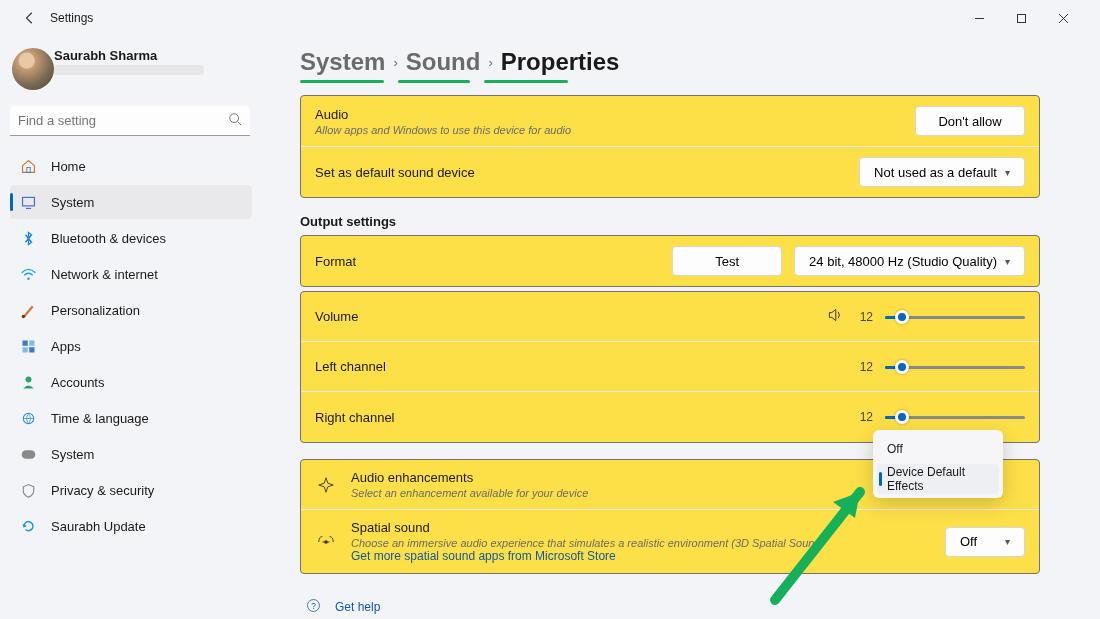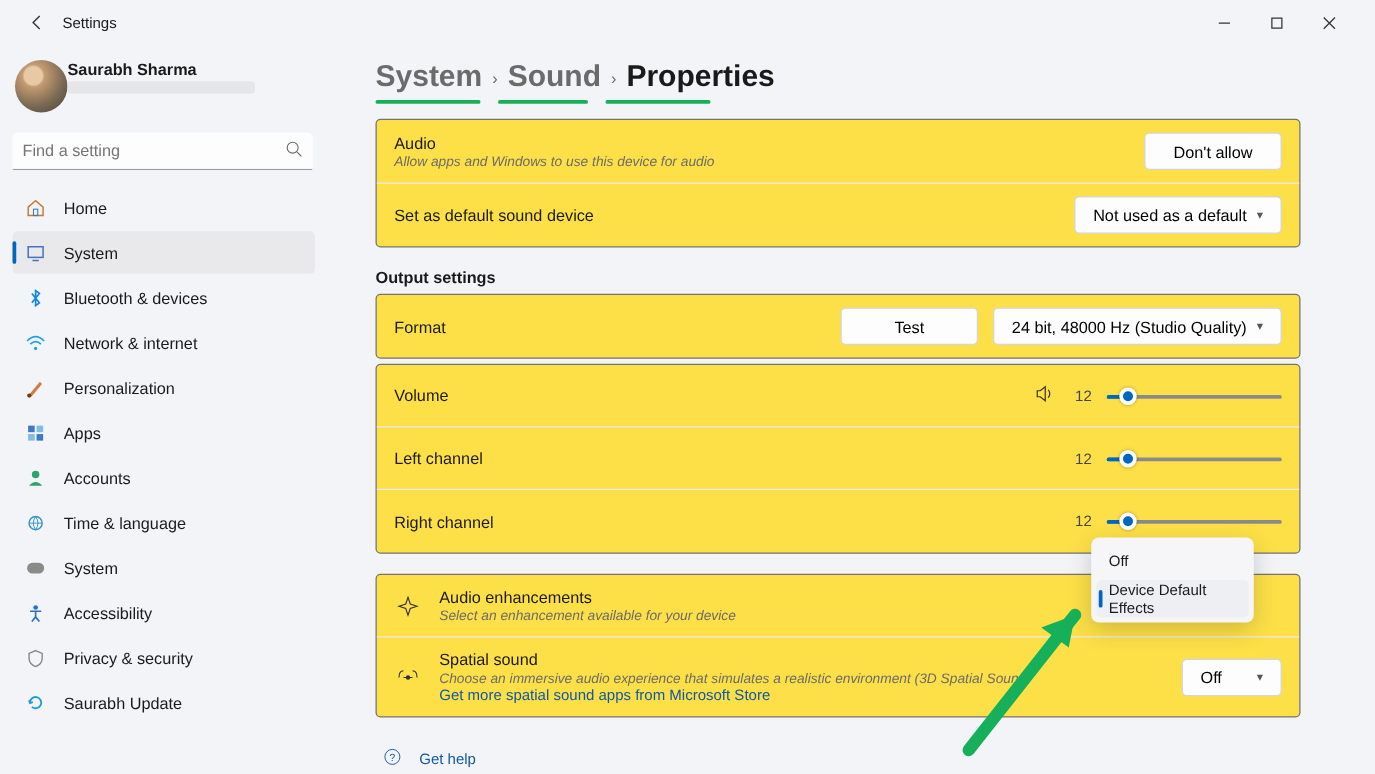--- a/index.html
+++ b/index.html
@@ -205,29 +205,20 @@
         <span class="nav-icon">
             <svg width="17" height="13" viewBox="0 0 20 14">
               <rect x="2" y="2" width="16" height="10" rx="5" fill="#8a8a8a"></rect>
             </svg>
           </span>
         <span>System</span>
       </div>
       <div class="nav-item">
         <span class="nav-icon">
             <svg width="15" height="15" viewBox="0 0 20 20">
-              <circle cx="10" cy="4" r="2.5" fill="#2a6fc8"></circle>
-              <path d="M4 8 L16 8 M10 8 V14 M10 14 L6 19 M10 14 L14 19" stroke="#2a6fc8" stroke-width="1.8"></path>
-            </svg>
-          </span>
-        <span>Accessibility</span>
-      </div>
-      <div class="nav-item">
-        <span class="nav-icon">
-            <svg width="15" height="15" viewBox="0 0 20 20">
               <path d="M10 2 L17 5 V10 Q17 16 10 19 Q3 16 3 10 V5 Z" fill="none" stroke="#888" stroke-width="1.5"></path>
             </svg>
           </span>
         <span>Privacy &amp; security</span>
       </div>
       <div class="nav-item">
         <span class="nav-icon">
             <svg width="15" height="15" viewBox="0 0 20 20">
               <path d="M4 10 A6 6 0 1 1 6 14" stroke="#1e9ad6" fill="none" stroke-width="2"></path>
               <path d="M3 7 L4 10 L7 9" stroke="#1e9ad6" fill="none" stroke-width="2"></path>

